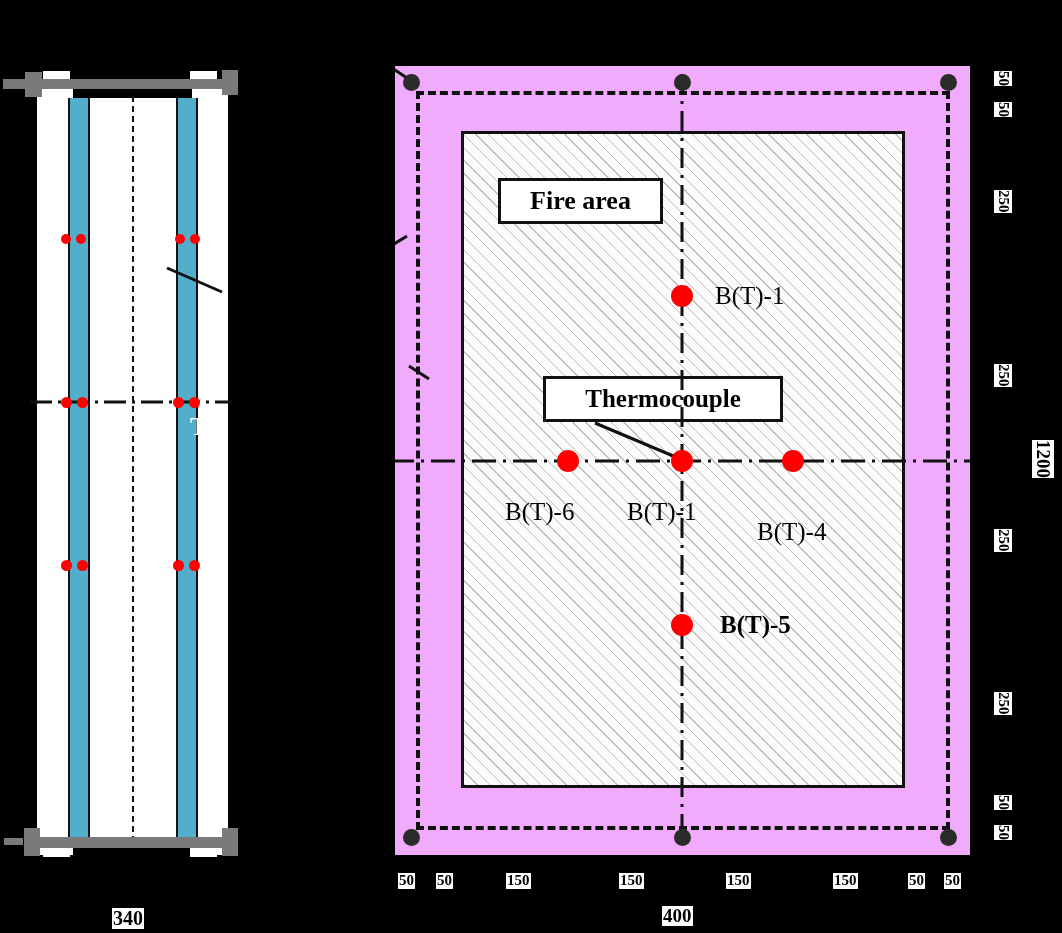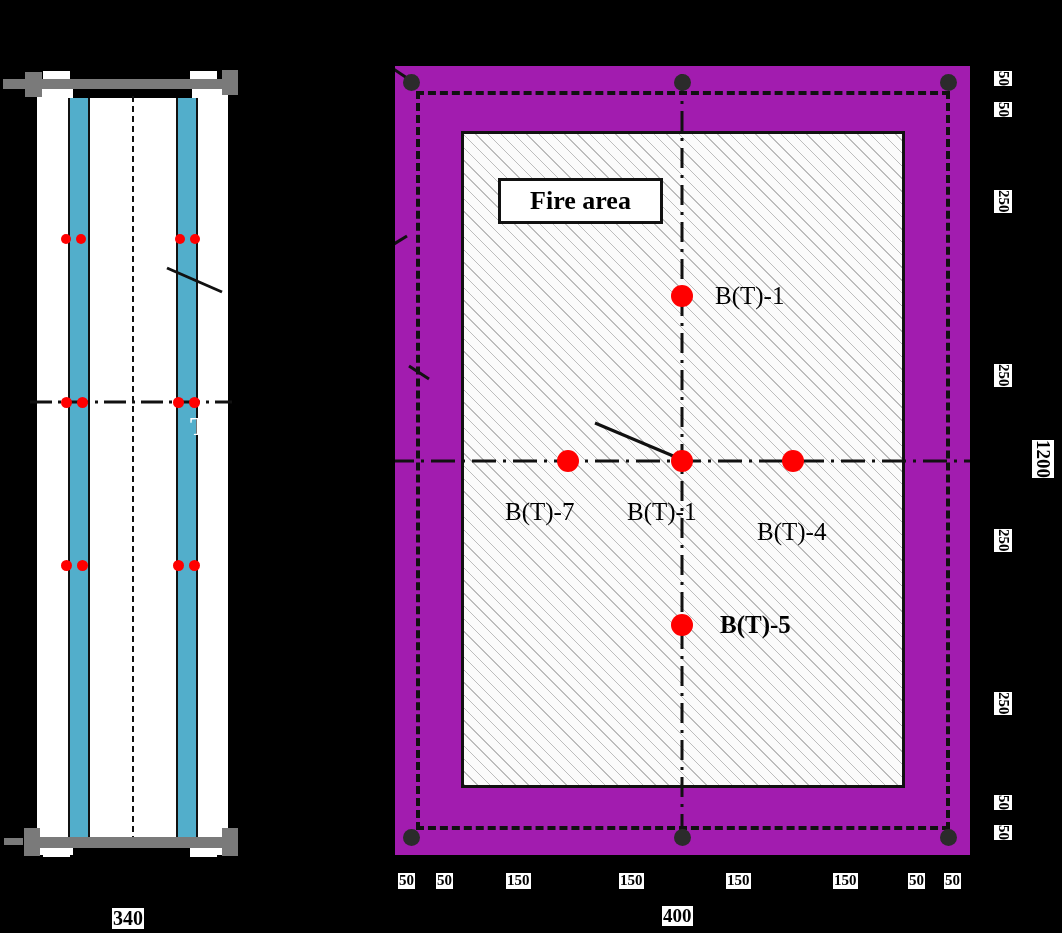--- a/index.html
+++ b/index.html
@@ -20,21 +20,21 @@
         border-right:2px solid #111;box-sizing:border-box;}
   .core{position:absolute;background:#fff;}
   .steel{position:absolute;background:#7a7a7a;}
   .clampblk{position:absolute;background:#7a7a7a;}
   .reddot{position:absolute;border-radius:50%;background:#FF0000;}
 
   .cl-v{position:absolute;width:0;border-left:2px dashed #111;}
 
   
   #right-panel{position:absolute;left:395px;top:66px;width:575px;height:789px;
-               background:#a21caf;}
+               background:#f0abfc;}
   #fire-area{position:absolute;left:66px;top:65px;width:444px;height:657px;
              border:3px solid #111;box-sizing:border-box;
              background-color:#fbfbfb;
              background-image:repeating-linear-gradient(45deg,
                 #bdbdbd 0 1px, transparent 1px 9px);}
   .dash-frame{position:absolute;border:4px dashed #111;box-sizing:border-box;}
   .bolt{position:absolute;width:17px;height:17px;border-radius:50%;
         background:#2b2b2b;}
   .tcdot{position:absolute;width:22px;height:22px;border-radius:50%;
          background:#FF0000;}
@@ -114,20 +114,23 @@
   <div id="right-panel">
 
     <div id="fire-area"></div>
 
     <div class="dash-frame" style="left:21px;top:25px;width:534px;height:739px;"></div>
 
     <div class="callout" style="left:103px;top:112px;width:165px;height:46px;font-size:26px;">
       <span>Fire area</span>
     </div>
 
+    <div class="callout" style="left:148px;top:310px;width:240px;height:46px;font-size:25px;">
+      <span>Thermocouple</span>
+    </div>
 
     <svg class="overlay" width="575" height="789">
 
       <line x1="287" y1="8" x2="287" y2="780" stroke="#111" stroke-width="3" stroke-dasharray="20,7,3,7"></line>
 
       <line x1="-5" y1="395" x2="580" y2="395" stroke="#111" stroke-width="3" stroke-dasharray="24,7,3,7"></line>
 
       <line x1="200" y1="357" x2="283" y2="392" stroke="#111" stroke-width="3"></line>
 
       <line x1="18" y1="16" x2="-12" y2="-4" stroke="#111" stroke-width="3"></line>
@@ -143,21 +146,21 @@
     <div class="bolt" style="left:279px;top:763px;"></div>
     <div class="bolt" style="left:545px;top:763px;"></div>
 
     <div class="tcdot" style="left:276px;top:219px;"></div>
     <div class="tcdot" style="left:162px;top:384px;"></div>
     <div class="tcdot" style="left:276px;top:384px;"></div>
     <div class="tcdot" style="left:387px;top:384px;"></div>
     <div class="tcdot" style="left:276px;top:548px;"></div>
 
     <div class="tctext" style="left:320px;top:216px;">B(T)-1</div>
-    <div class="tctext" style="left:110px;top:432px;">B(T)-7</div>
+    <div class="tctext" style="left:110px;top:432px;">B(T)-6</div>
     <div class="tctext" style="left:232px;top:432px;">B(T)-1</div>
     <div class="tctext" style="left:362px;top:452px;">B(T)-4</div>
     <div class="tctext" style="left:325px;top:545px;font-weight:bold;">B(T)-5</div>
   </div>
 
   <div class="dimlbl" style="left:398px;top:873px;">50</div>
   <div class="dimlbl" style="left:436px;top:873px;">50</div>
   <div class="dimlbl" style="left:506px;top:873px;">150</div>
   <div class="dimlbl" style="left:619px;top:873px;">150</div>
   <div class="dimlbl" style="left:726px;top:873px;">150</div>

